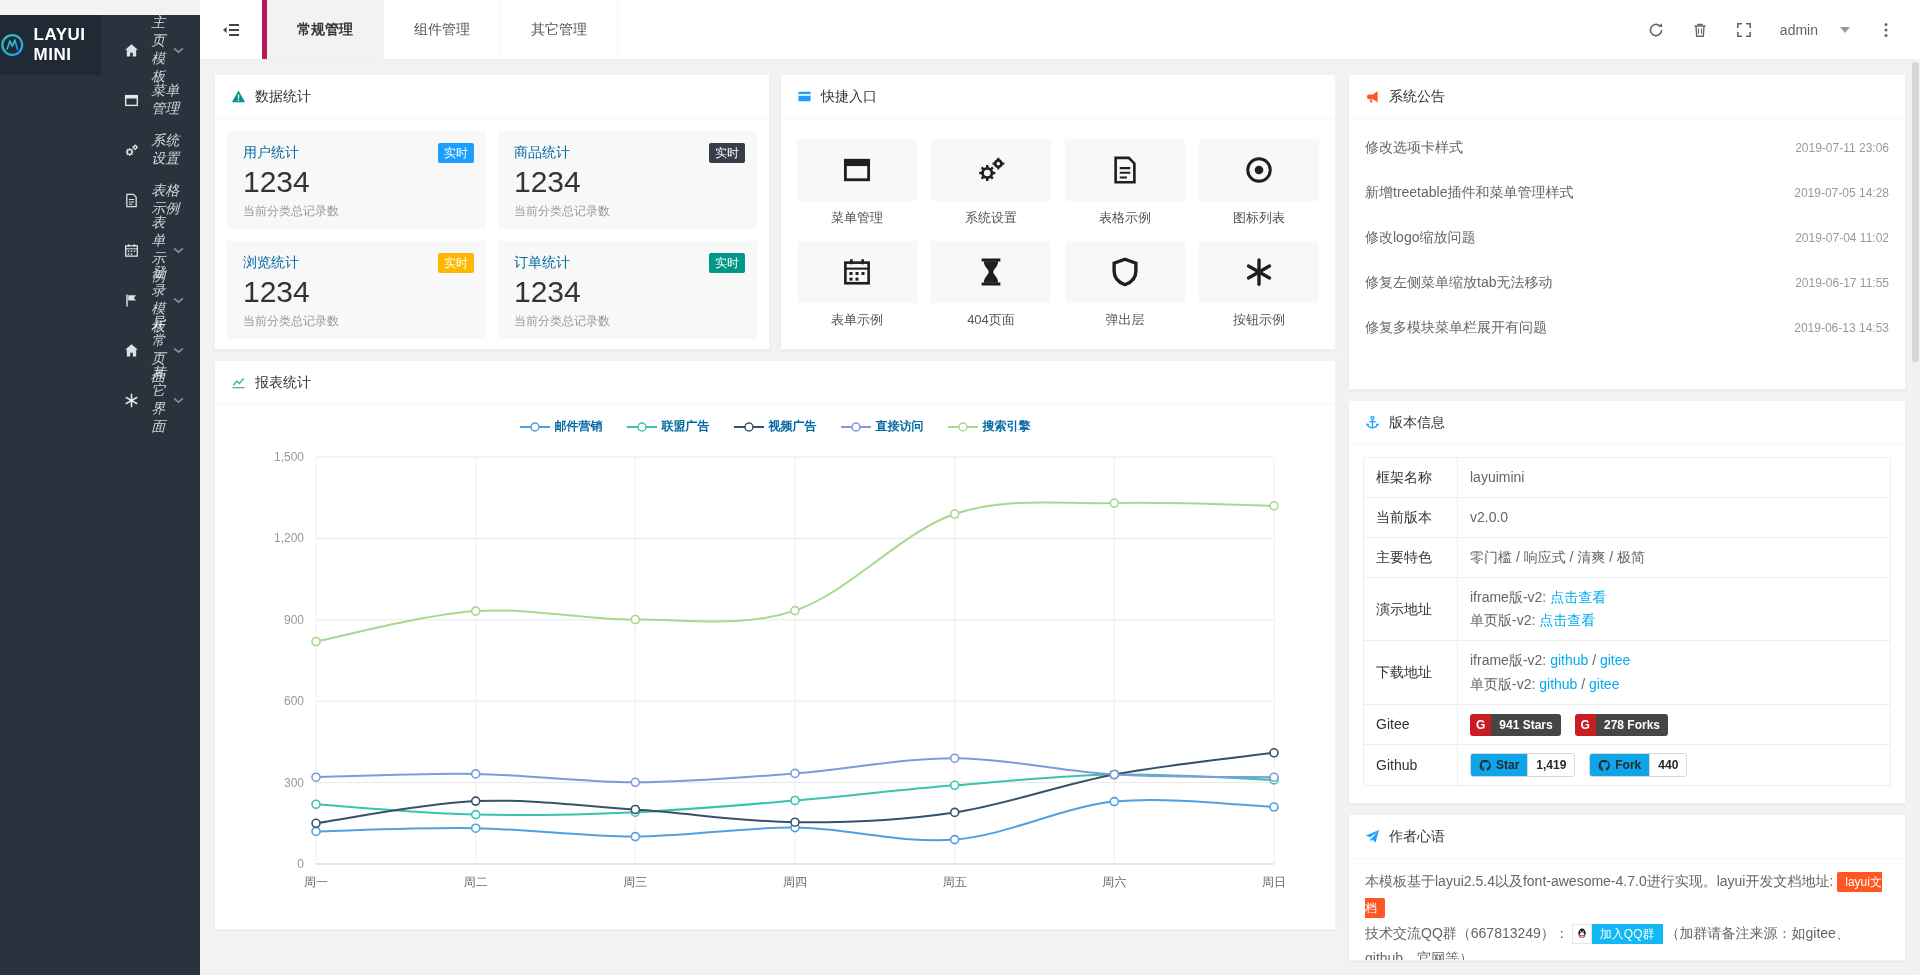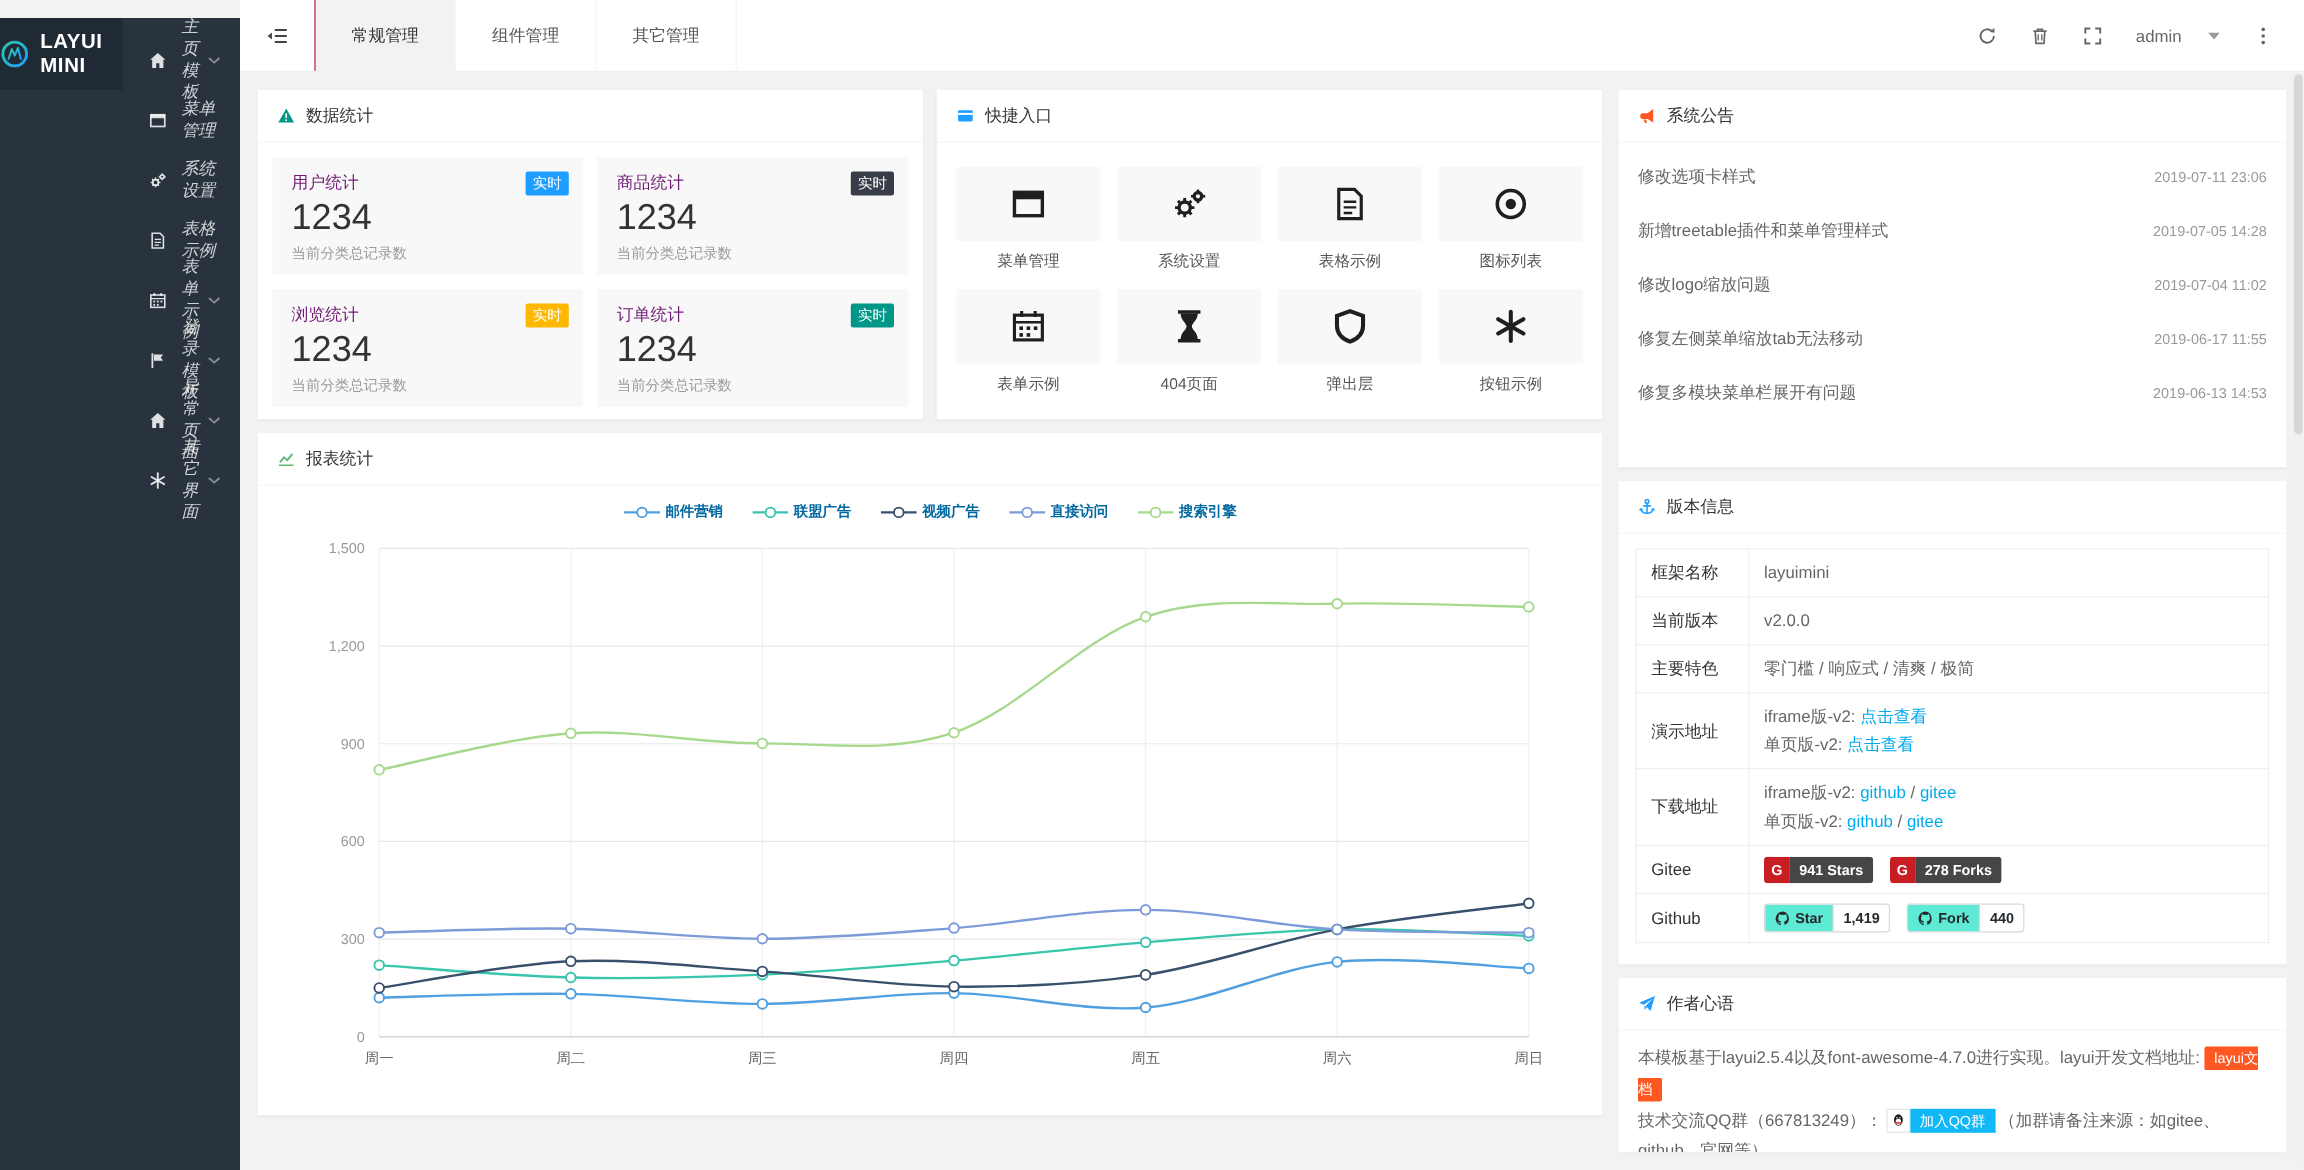--- a/index.html
+++ b/index.html
@@ -21,21 +21,21 @@
   .mi-label { flex:1; }
   .mi-chev { color:rgba(255,255,255,.45); display:flex; }
   .mi-chev svg { width:11px; height:7px; }
 
   
   .main { flex:1; min-width:0; display:flex; flex-direction:column; }
   .topbar { height:60px; background:#fff; border-bottom:1px solid #eee; display:flex; align-items:stretch; flex-shrink:0; }
   .tb-toggle { width:62px; display:flex; align-items:center; justify-content:center; cursor:pointer; color:#444; }
   .tabs { display:flex; }
   .tab { padding:0 30px; display:flex; align-items:center; color:#555; cursor:pointer; border-right:1px solid #f6f6f6; }
-  .tab:first-child { border-left:1px solid #be185d; }
+  .tab:first-child { border-left:5px solid #be185d;font-weight:bold; }
   .tab.active { background:#f2f2f2; color:#333; }
   .tb-right { margin-left:auto; display:flex; align-items:center; gap:28px; padding-right:26px; color:#666; }
   .tb-btn { cursor:pointer; display:flex; align-items:center; color:#666; }
   .tb-btn svg { width:16px; height:16px; }
   .user { display:flex; align-items:center; gap:22px; cursor:pointer; }
   .user svg { width:10px; height:6px; }
 
   
   .content { flex:1; display:flex; gap:12px; padding:14px; overflow:hidden; }
   .col-left { width:1122px; flex-shrink:0; display:flex; flex-direction:column; gap:10px; }
@@ -43,21 +43,21 @@
   .col-right { flex:1; min-width:0; display:flex; flex-direction:column; gap:10px; }
 
   .card { background:#fff; border:1px solid #f2f2f2; box-shadow:0 1px 2px rgba(0,0,0,.05); }
   .card-head { height:44px; display:flex; align-items:center; gap:9px; padding:0 16px; border-bottom:1px solid #f6f6f6; color:#333; flex-shrink:0; }
   .card-head svg { width:15px; height:15px; }
 
   
   .card-stats { width:556px; height:276px; }
   .stats-grid { display:grid; grid-template-columns:1fr 1fr; gap:12px; padding:12px; }
   .stat-box { background:#f8f8f8; height:98px; padding:13px 16px; position:relative; }
-  .stat-title { font-size:14px; color:#701a75; }
+  .stat-title { font-size:14px; color:#0369a1; }
   .stat-num { font-size:30px; color:#333; margin-top:3px; }
   .stat-desc { font-size:12px; color:#999; margin-top:4px; }
   .stat-badge { position:absolute; top:12px; right:12px; font-size:12px; color:#fff; padding:2px 6px; border-radius:2px; line-height:16px; }
 
   
   .card-quick { flex:1; height:276px; }
   .quick-grid { display:grid; grid-template-columns:repeat(4,1fr); gap:14px; padding:20px 16px; }
   .quick-item { text-align:center; cursor:pointer; }
   .quick-box { background:#f8f8f8; height:62px; display:flex; align-items:center; justify-content:center; color:#1f1f1f; }
   .quick-box svg { width:30px; height:30px; fill:currentColor; }
@@ -79,21 +79,21 @@
   .card-version { height:404px; }
   .version-body { padding:12px 14px; }
   .vtable { width:100%; border-collapse:collapse; font-size:14px; }
   .vtable td { border:1px solid #eee; padding:8px 12px; color:#666; line-height:1.65; }
   .vtable td.vl { width:94px; color:#333; }
   .vlink { color:#01AAED; text-decoration:none; cursor:pointer; }
   .gitee-badge { display:inline-flex; margin-right:10px; border-radius:3px; overflow:hidden; font-size:12px; font-weight:bold; vertical-align:middle; cursor:pointer; line-height:16px; }
   .gitee-badge .gb-l { background:#C71D23; color:#fff; padding:3px 6px; }
   .gitee-badge .gb-r { background:#464646; color:#fff; padding:3px 8px; white-space:nowrap; }
   .gh-badge { display:inline-flex; margin-right:10px; border:1px solid #d5d7da; border-radius:3px; overflow:hidden; font-size:12px; font-weight:bold; color:#24292e; vertical-align:middle; cursor:pointer; line-height:16px; }
-  .gh-badge .ghb-l { background:#5eead4; padding:3px 8px; display:flex; align-items:center; gap:4px; border-right:1px solid #d5d7da; }
+  .gh-badge .ghb-l { background:#0ea5e9; padding:3px 8px; display:flex; align-items:center; gap:4px; border-right:1px solid #d5d7da; }
   .gh-badge .ghb-l svg { width:13px; height:13px; fill:#24292e; }
   .gh-badge .ghb-r { background:#fff; padding:3px 8px; }
 
   
   .card-author { flex:1; min-height:0; overflow:hidden; }
   .author-body { padding:10px 16px; font-size:14px; color:#666; line-height:25px; }
   .badge-doc { background:#FF5722; color:#fff; font-size:12px; padding:3px 8px; border-radius:2px; cursor:pointer; }
   .qq-join { display:inline-flex; align-items:center; vertical-align:middle; margin:0 3px; cursor:pointer; }
   .qq-logo { width:20px; height:20px; background:#fff; border:1px solid #e5e5e5; display:inline-flex; align-items:center; justify-content:center; }
   .qq-logo svg { width:14px; height:14px; }

